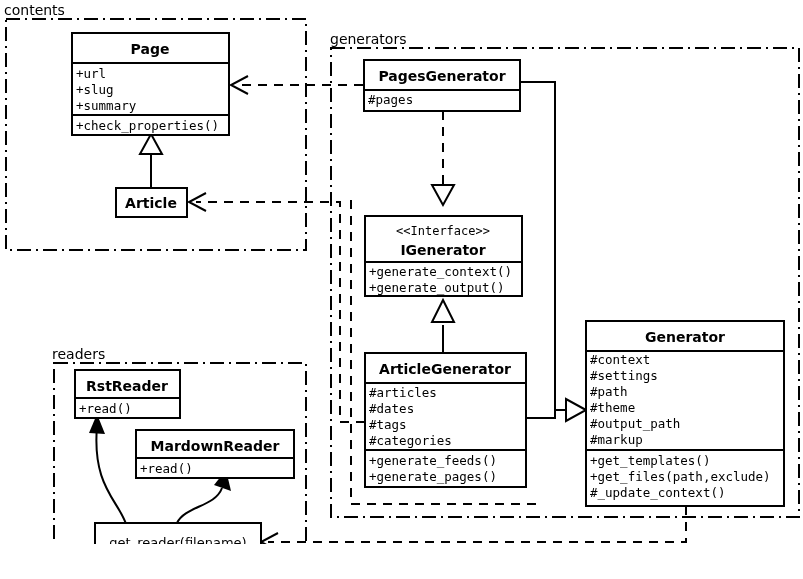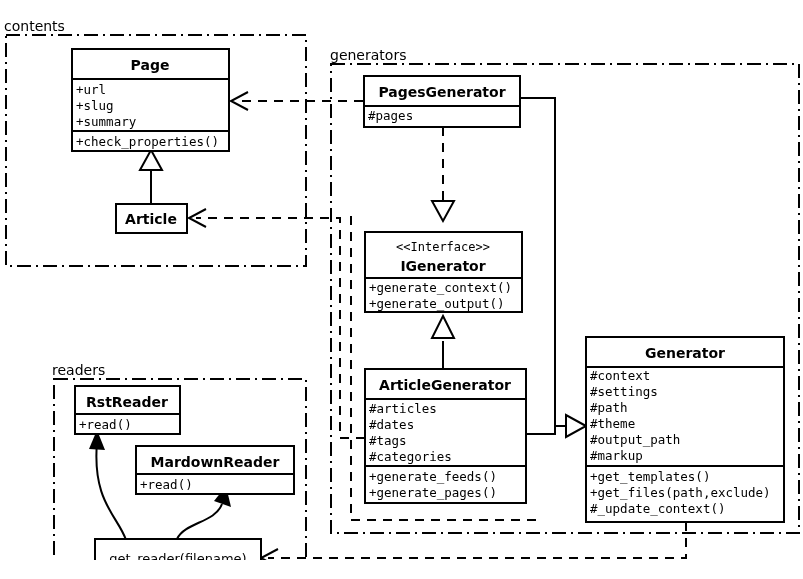--- a/index.html
+++ b/index.html
@@ -7,21 +7,20 @@
     padding: 0;
     background: #ffffff;
   }
   #diagram-root {
     position: relative;
     width: 803px;
     height: 544px;
     background: #ffffff;
     font-family: "DejaVu Sans", sans-serif;
     overflow: hidden;
-    margin-top: 16px;
   }
   svg#uml-canvas {
     position: absolute;
     left: 0;
     top: 0;
     width: 803px;
     height: 579px;
   }
   .pkg-label {
     font-family: "DejaVu Sans", sans-serif;

